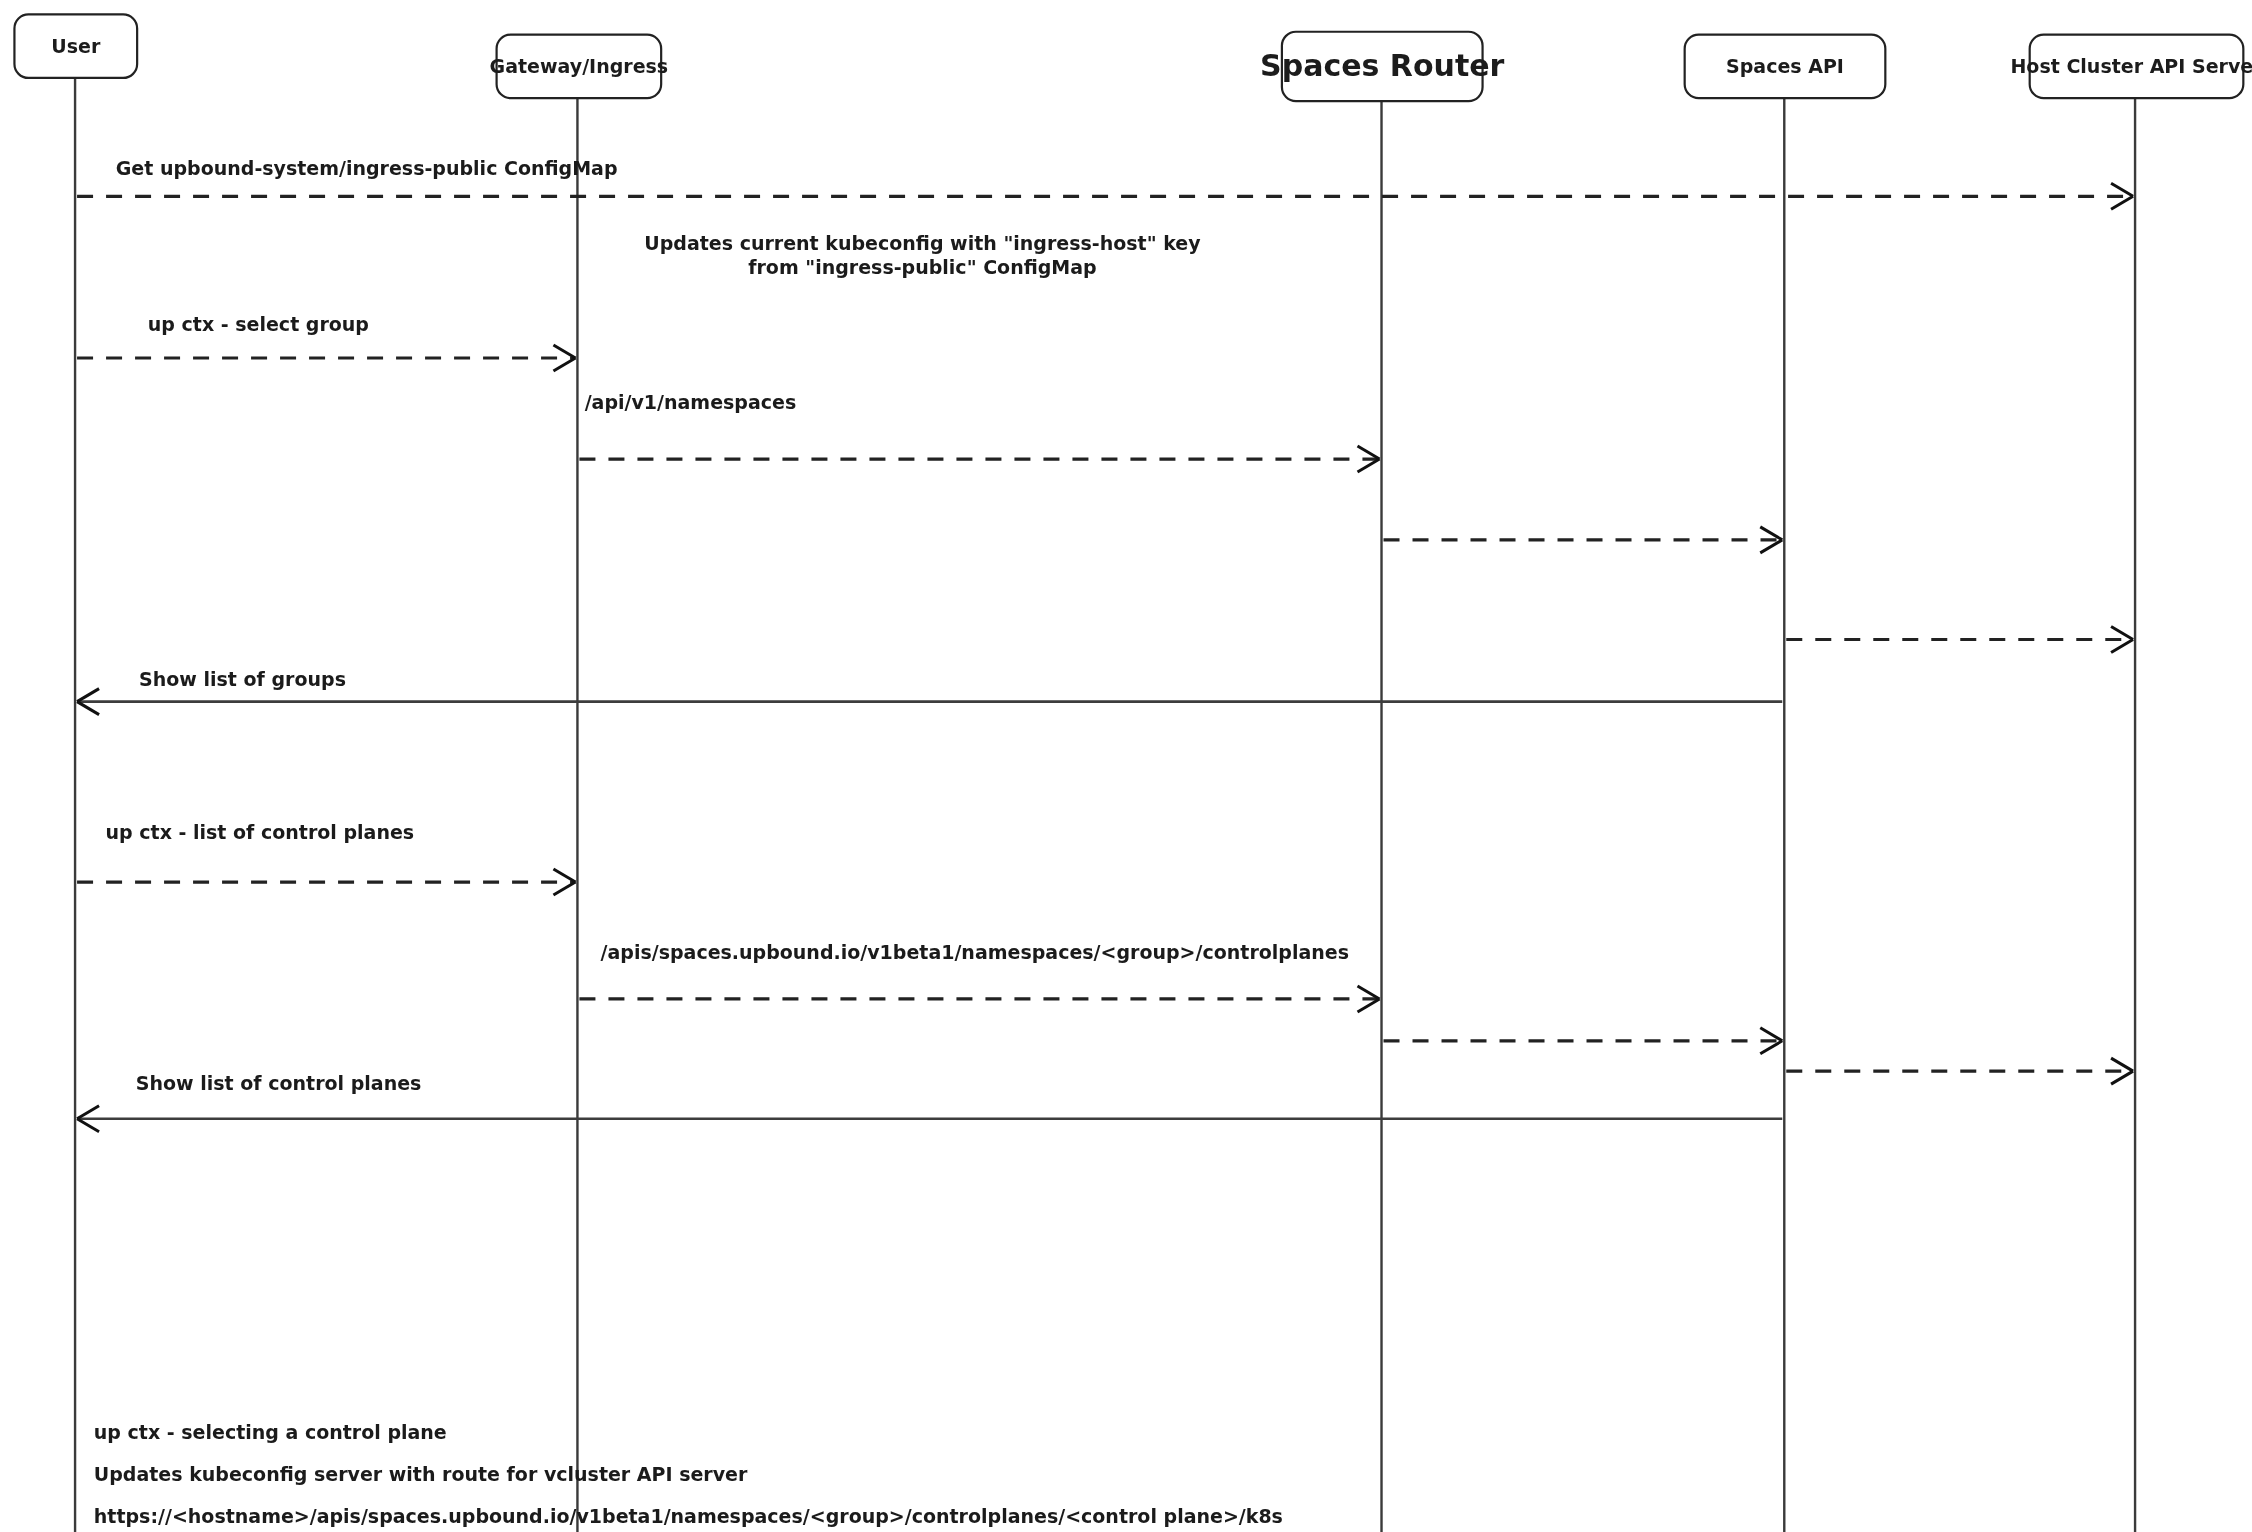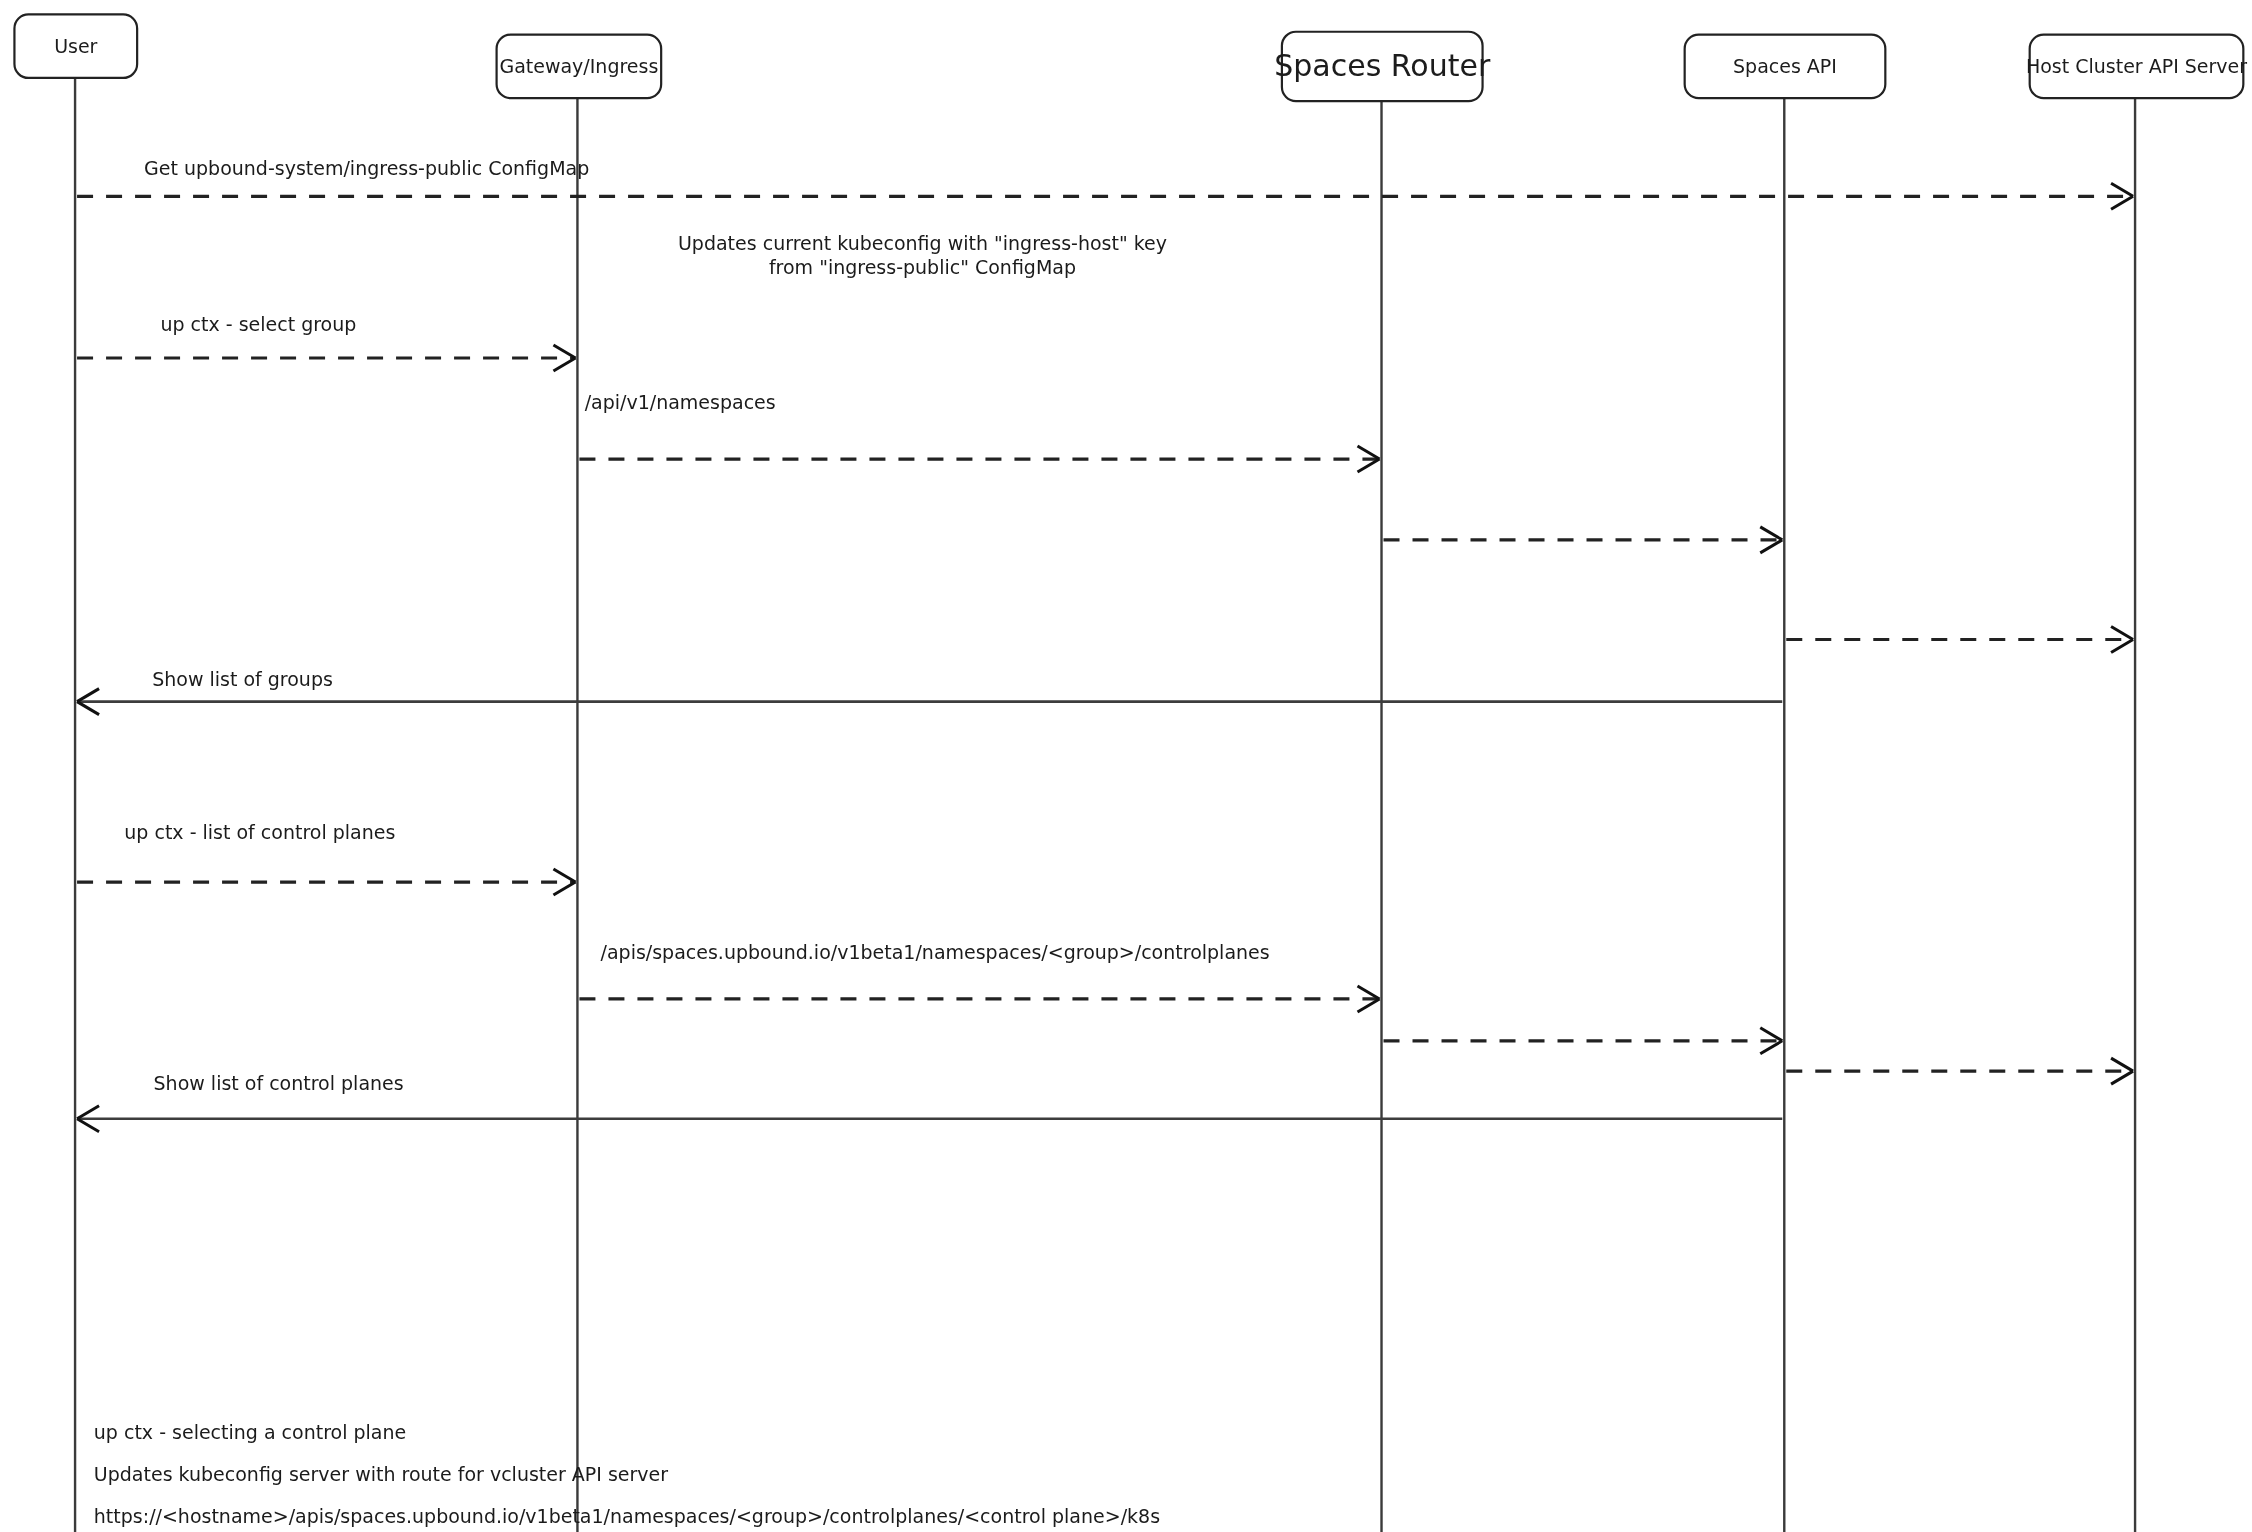--- a/index.html
+++ b/index.html
@@ -11,20 +11,21 @@
     font-family: "DejaVu Sans", sans-serif;
     width: 2252px;
     height: 1532px;
     overflow: hidden;
     position: relative;
   }
   #diagram-root {
     position: relative;
     width: 2252px;
     height: 1532px;
+    font-weight: bold;
   }
   svg#seq-svg {
     position: absolute;
     top: 0;
     left: 0;
     width: 2252px;
     height: 1532px;
     display: block;
   }
   .actor-box {

